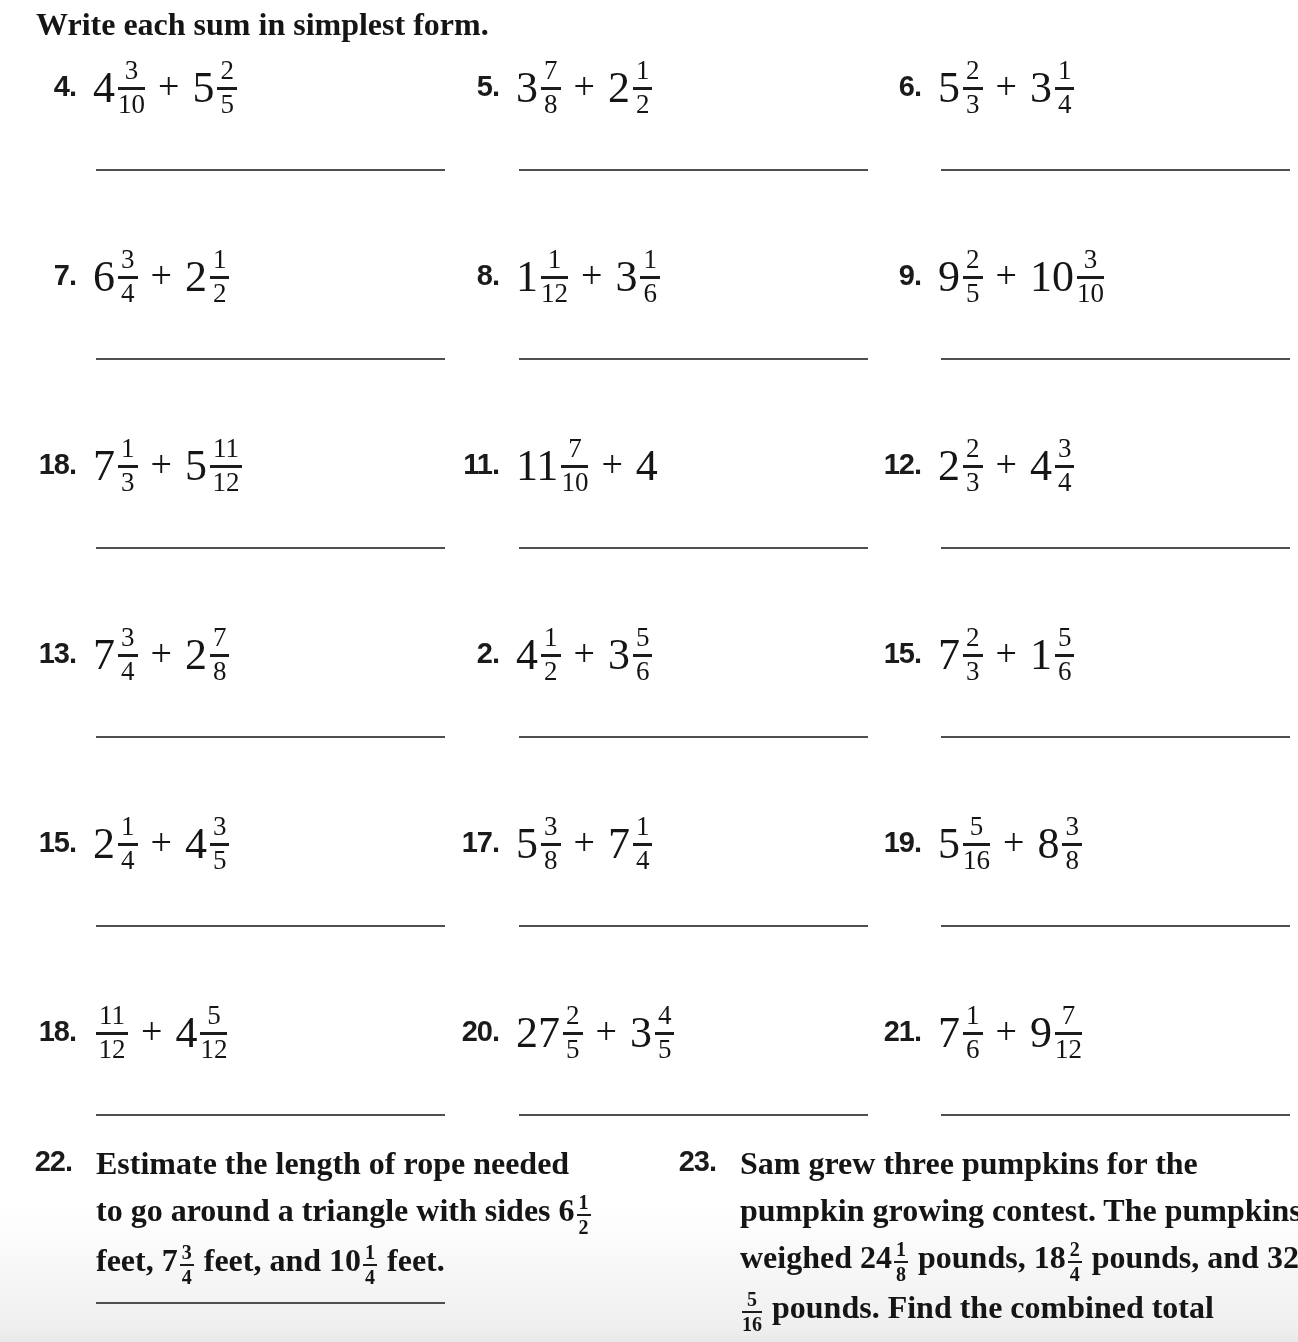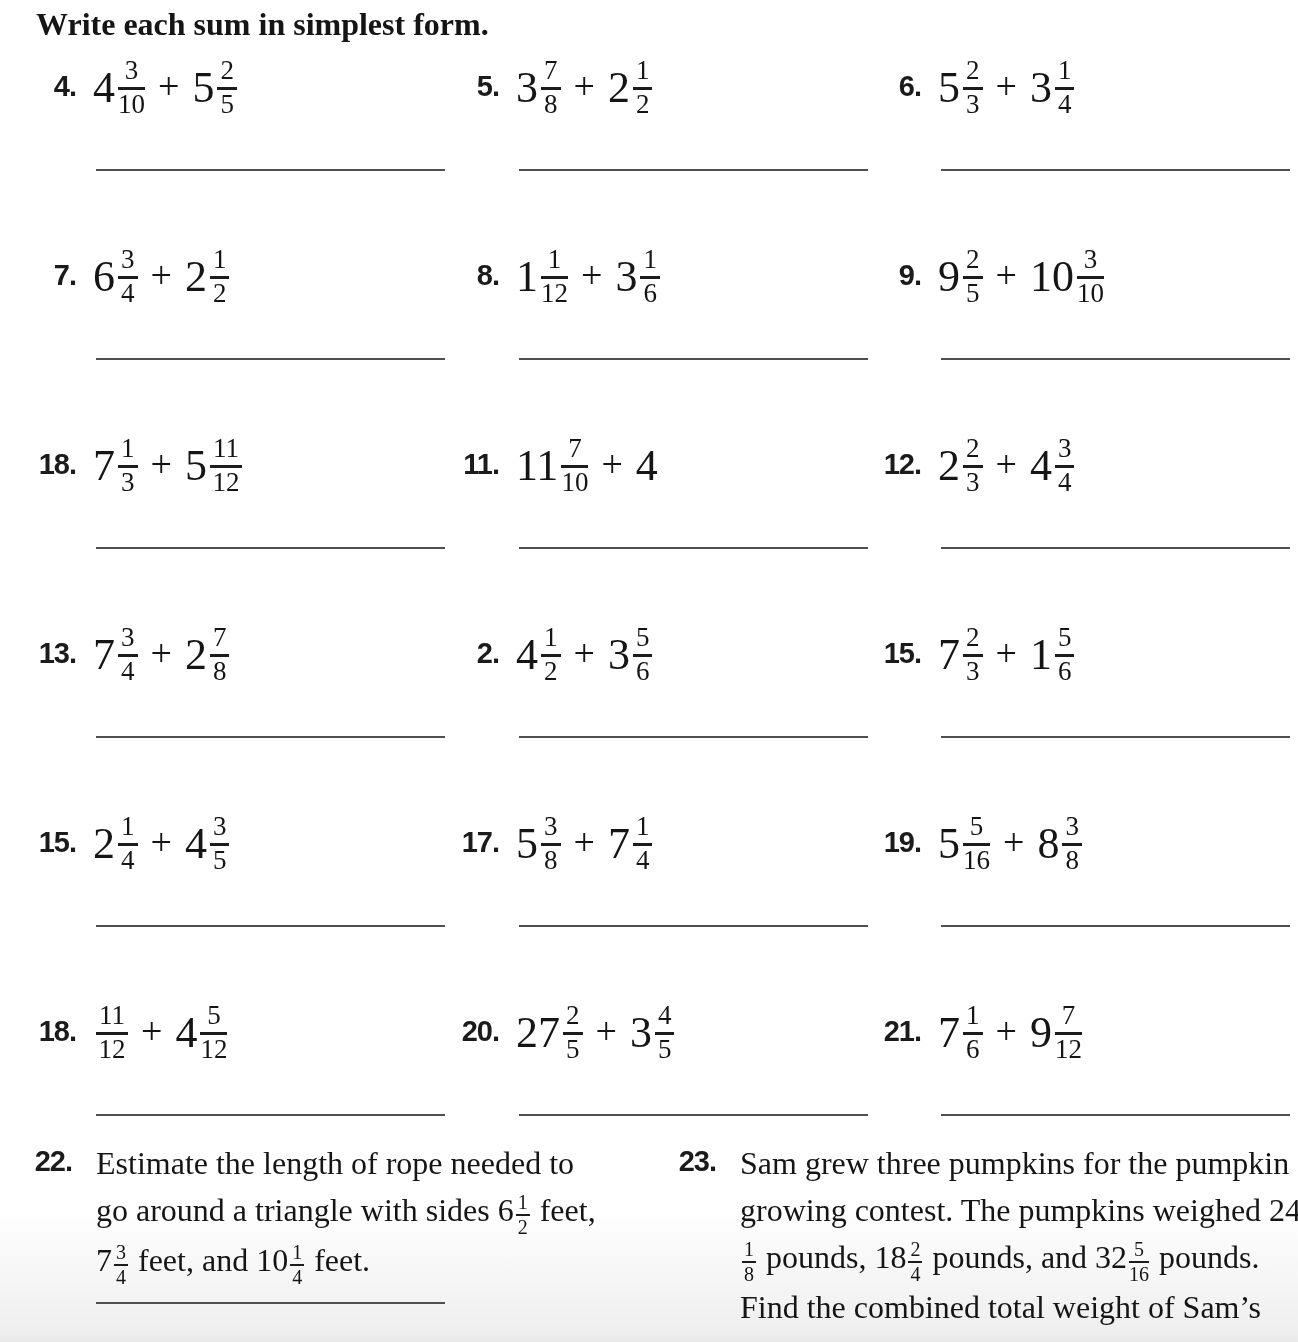--- a/index.html
+++ b/index.html
@@ -88,20 +88,21 @@
   }
   .wpcol { margin-left: 24px; }
   #wp22 { margin-left: 0px; }
   #wp22 .wptext { width: 502px; }
   #wp23 { margin-left: 74px; }
   #wp23 .wptext { width: 568px; }
   .wptext {
     margin: 0;
     font-size: 32px;
     line-height: 47px;
+    font-weight: bold;
   }
   .tfrac {
     font-size: 20px;
     line-height: 1;
     vertical-align: -13px;
     margin: 0 2px;
   }
   .tfrac .fnum { border-bottom: 2px solid #1c1c1c; padding: 0 2px 2px; }
   .wp-line {
     position: static;

